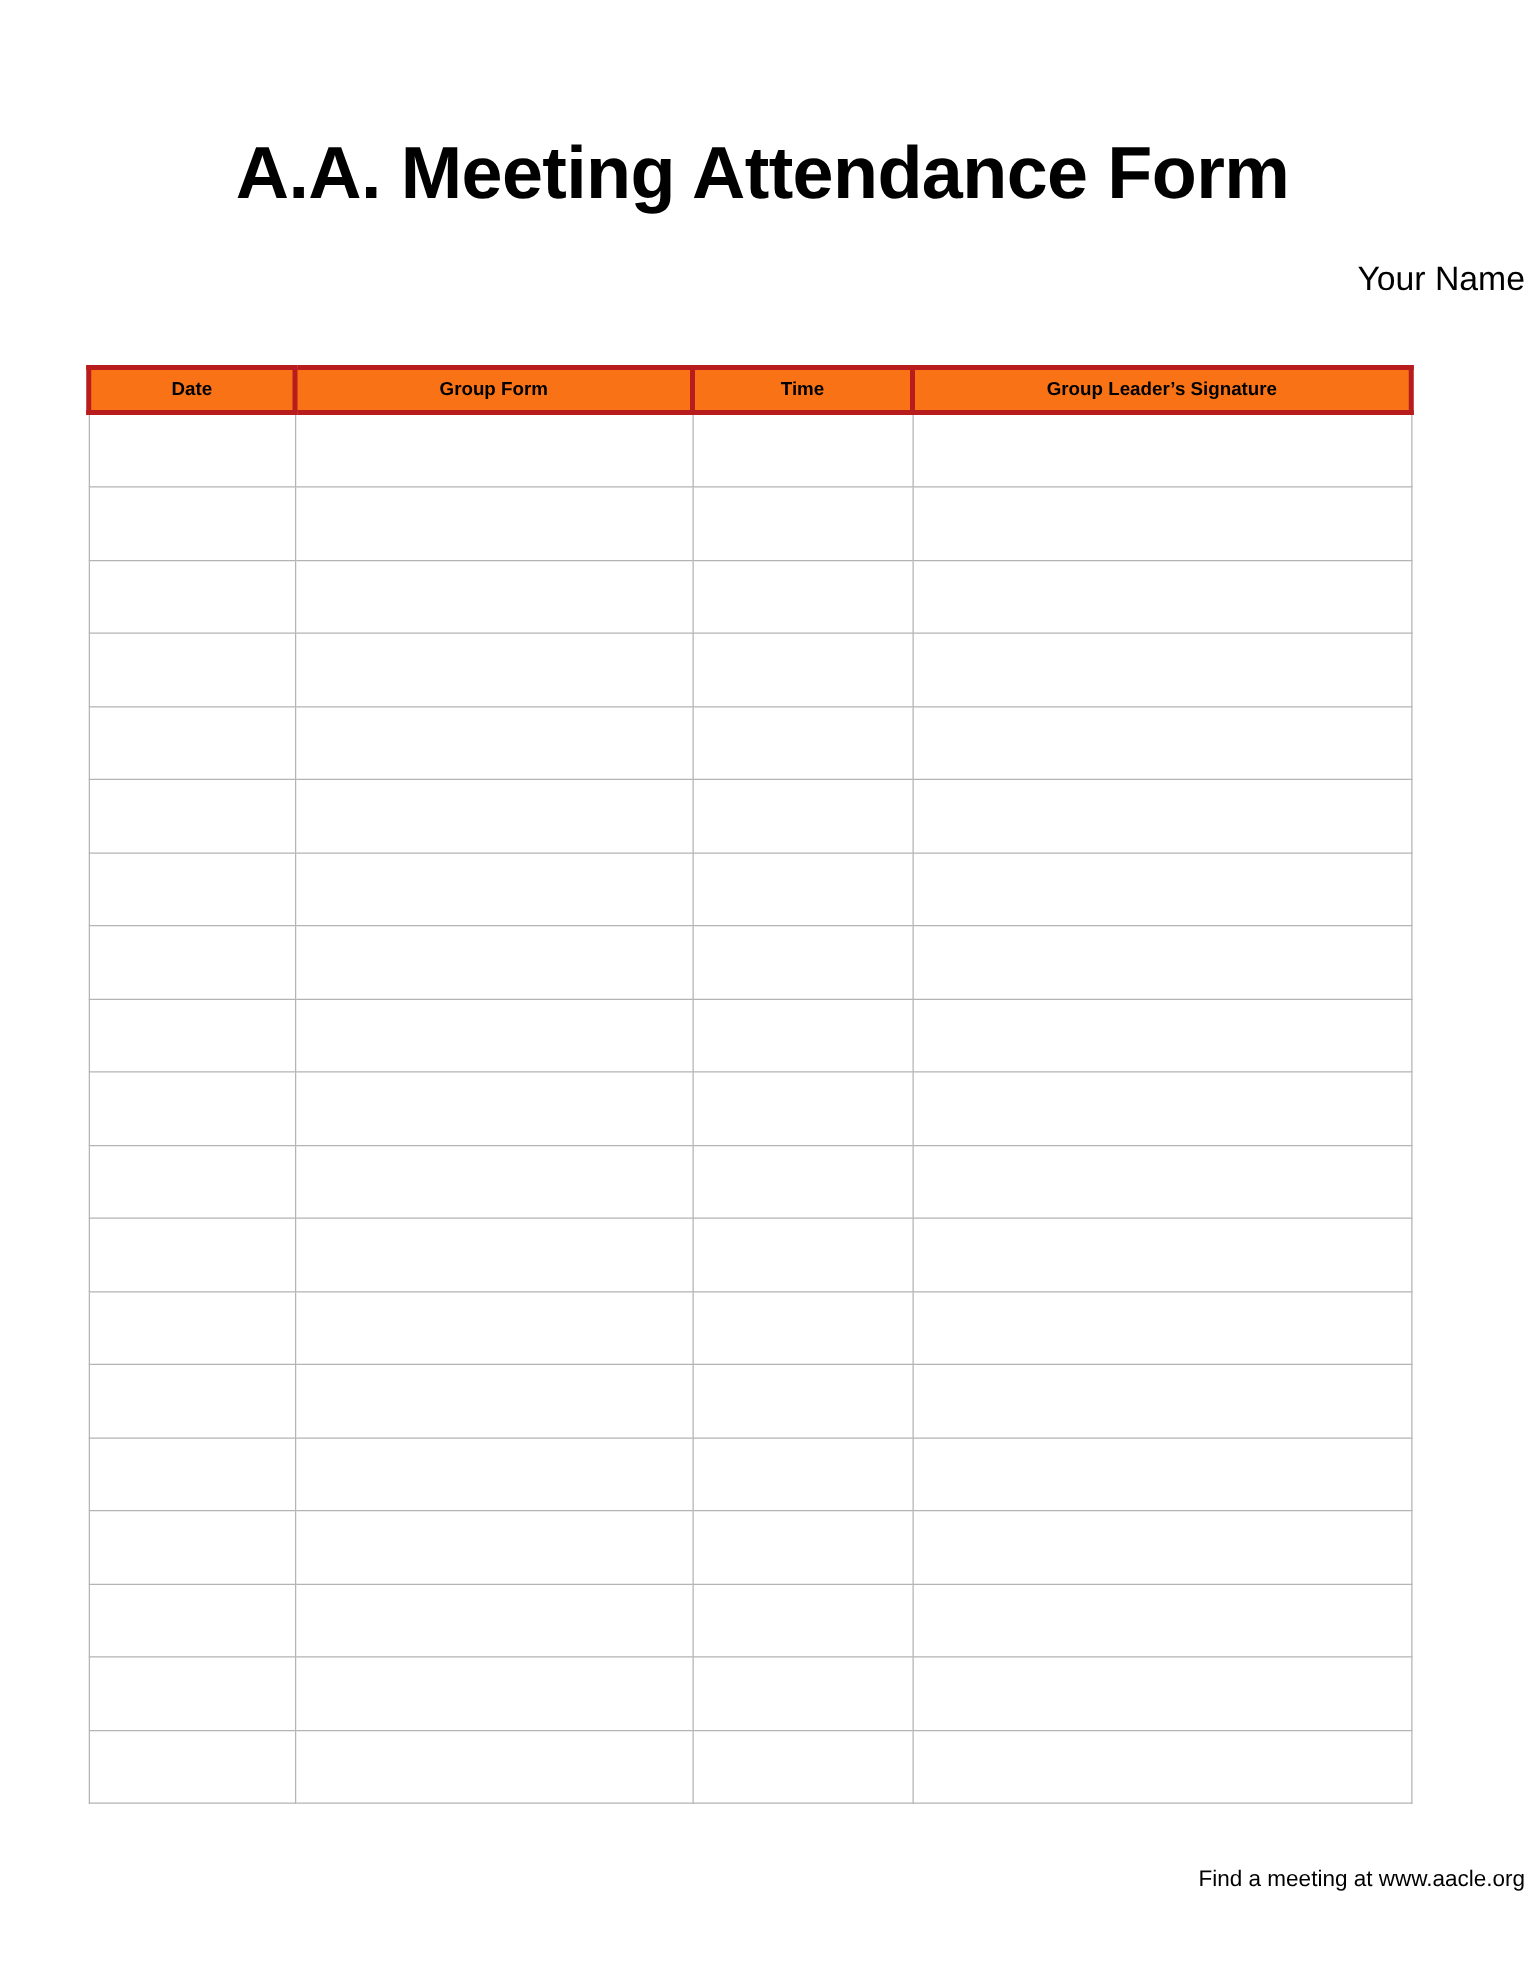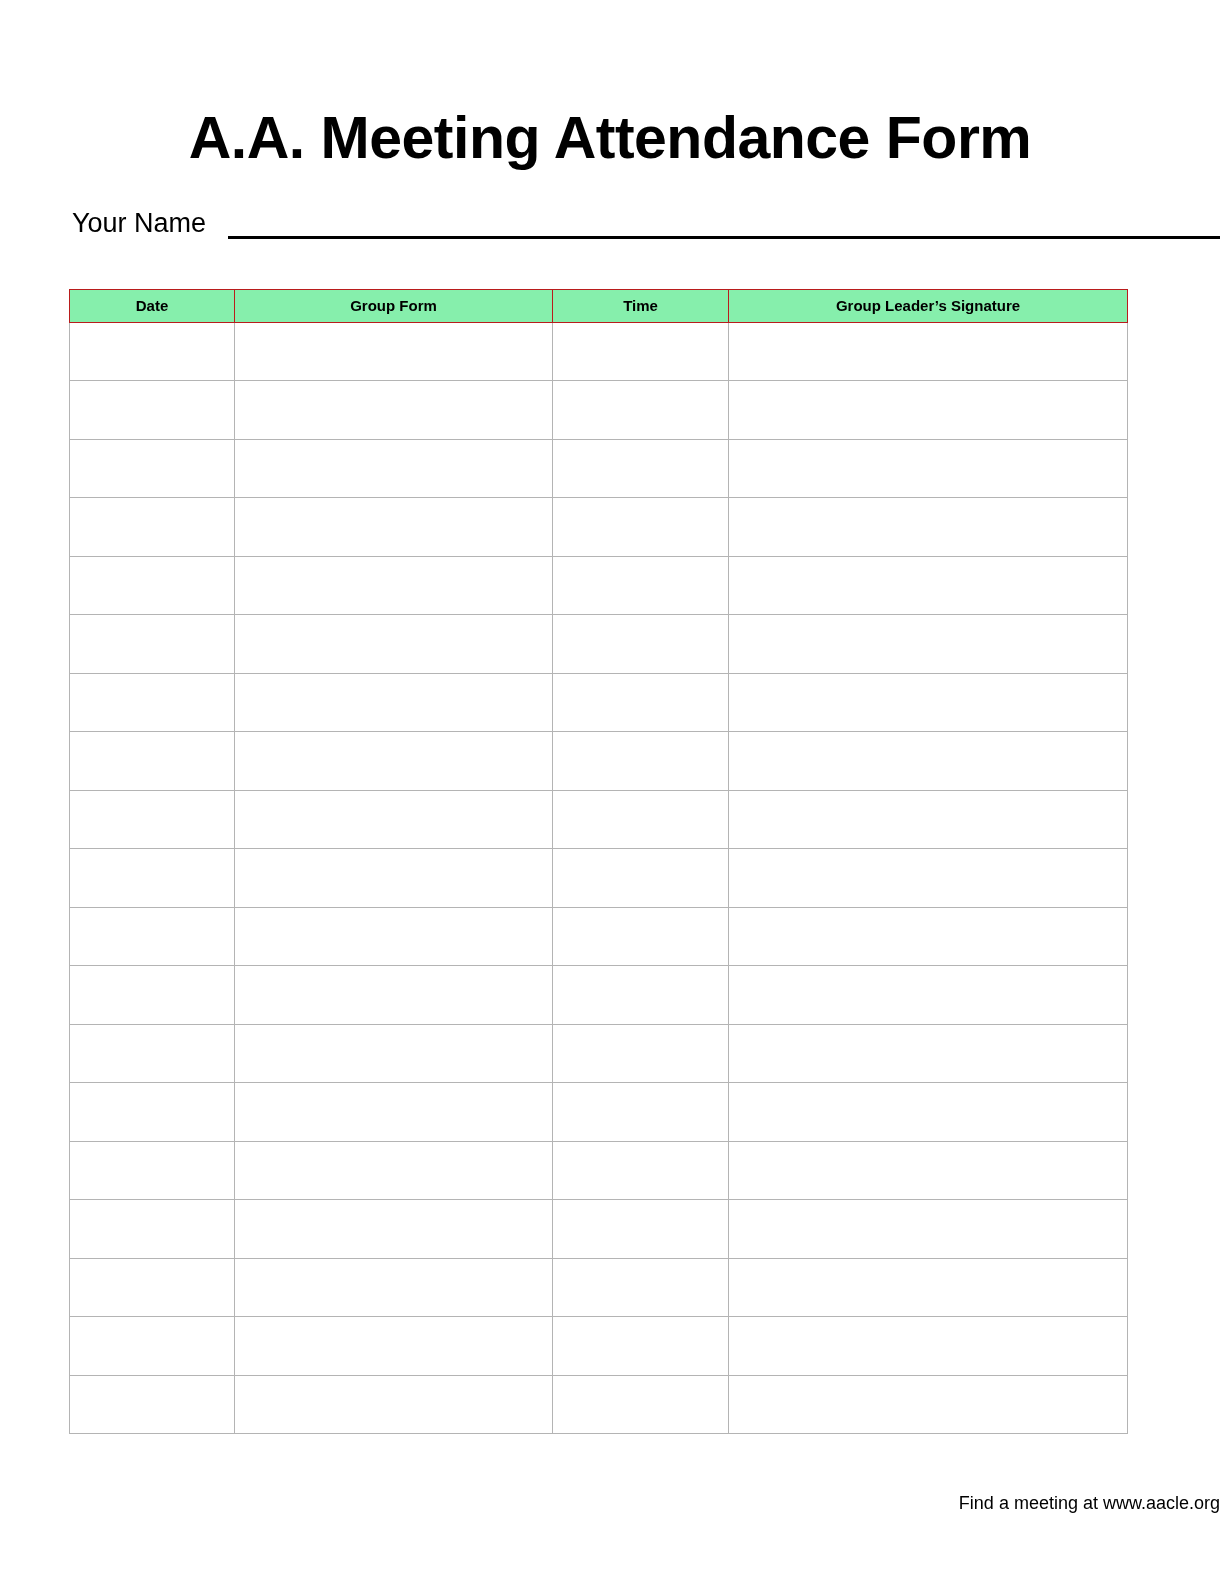--- a/index.html
+++ b/index.html
@@ -29,20 +29,21 @@
     letter-spacing: -0.5px;
     margin: 0;
     padding-top: 108px;
     line-height: 1.05;
   }
   .name-row {
     display: flex;
     align-items: flex-end;
     margin-top: 40px;
     padding-left: 72px;
+    flex-direction: column;
   }
   .name-label {
     font-size: 27px;
     white-space: nowrap;
     line-height: 1;
     padding-bottom: 2px;
   }
   .name-line {
     flex: 1;
     margin-left: 22px;
@@ -53,22 +54,22 @@
     margin-top: 50px;
     padding-left: 69px;
     padding-right: 93px;
   }
   table.attendance {
     width: 100%;
     border-collapse: collapse;
     table-layout: fixed;
   }
   table.attendance th {
-    background: #86efac;
-    border: 1px solid #b91c1c;
+    background: #f97316;
+    border: 4px solid #b91c1c;
     font-size: 15px;
     font-weight: bold;
     text-align: center;
     height: 32px;
     padding: 0;
   }
   table.attendance td {
     border: 1px solid #b4b4b4;
     height: 57.5px;
     padding: 0;

